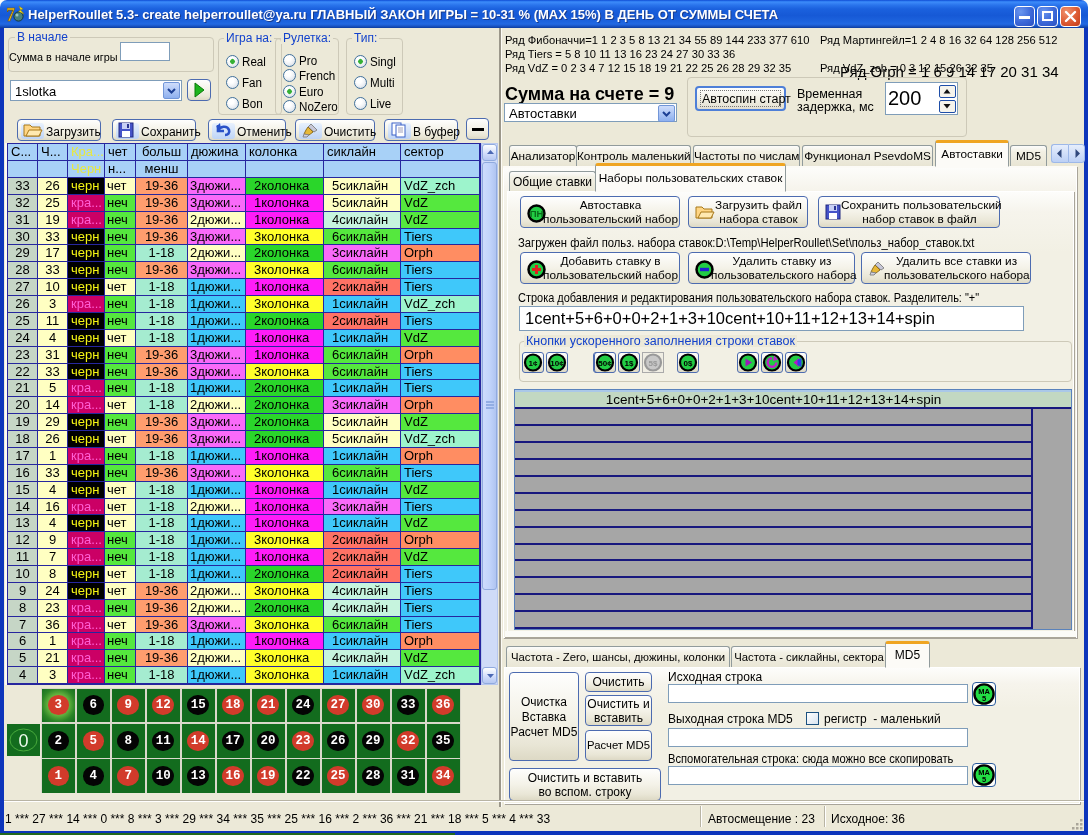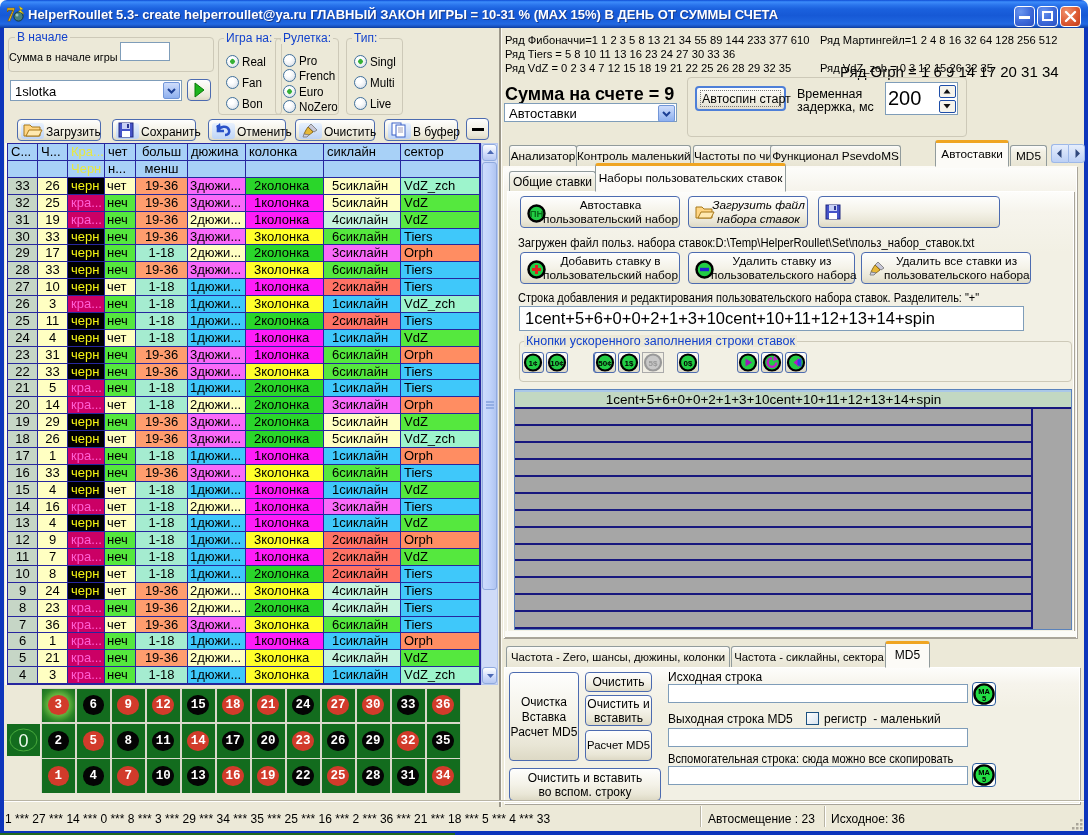--- a/index.html
+++ b/index.html
@@ -680,55 +680,56 @@
     </svg>
   </div>
 <div class="a" style="left:939px;top:100px;width:17px;height:13px;border:1.5px solid #1e4ea8;border-radius:2px;background:#f6f4ec">
     <svg width="14" height="10" style="position:absolute;left:0;top:0">
       <path d="M3.5 3 L7 7.5 L10.5 3 Z" fill="#111"></path>
     </svg>
   </div>
 <div class="a tab" style="left:509px;top:145px;width:68px;height:21px;line-height:20px;">Анализатор</div>
 <div class="a tab" style="left:576px;top:145px;width:115px;height:21px;line-height:20px;">Контроль маленький</div>
 <div class="a tab" style="left:693px;top:145px;width:107px;height:21px;line-height:20px;">Частоты по числам</div>
-<div class="a tab" style="left:770px;top:145px;width:131px;height:21px;line-height:20px;">Функционал PsevdoMS</div>
+<div class="a tab" style="left:802px;top:145px;width:131px;height:21px;line-height:20px;">Функционал PsevdoMS</div>
 <div class="a tab tabact" style="left:935px;top:140px;width:74px;height:27px;line-height:22px;border-bottom:1px solid #fcfbf7">Автоставки</div>
 <div class="a tab" style="left:1010px;top:145px;width:37px;height:21px;line-height:20px;">MD5</div>
 <div class="a" style="left:1051px;top:144px;width:17px;height:19px;border:1px solid #9db8e8;border-right:none;border-radius:3px 0 0 3px;background:linear-gradient(180deg,#e6eefc,#bcd0f5)"><svg width="15" height="17">
       <path d="M9.5 4 L5 8.5 L9.5 13 Z" fill="#30487c"></path>
     </svg></div>
 <div class="a" style="left:1068px;top:144px;width:17px;height:19px;border:1px solid #9db8e8;border-radius:0 3px 3px 0;background:linear-gradient(180deg,#e6eefc,#bcd0f5)"><svg width="15" height="17">
       <path d="M6.5 4 L11 8.5 L6.5 13 Z" fill="#30487c"></path>
     </svg></div>
 <div class="a" style="left:503px;top:166px;width:574px;height:472px;background:linear-gradient(180deg,#fdfdfb 0px,#f6f4ec 22px,#f2f0e4 60px);border:1px solid #fff;box-shadow:1px 1px 0 #a8a49a"></div>
 <div class="a" style="left:503px;top:166px;width:574px;height:2px;background:#fcfbf7"></div>
 <div class="a tab" style="left:509px;top:171px;width:87px;height:21px;line-height:20px;font-size:12px">Общие ставки</div>
 <div class="a tab tabact" style="left:595px;top:163px;width:191px;height:29px;line-height:24px;border-bottom:1px solid #fcfbf7;font-size:11.8px">Наборы пользовательских ставок</div>
 <div class="a" style="left:507px;top:191px;width:567px;height:444px;background:linear-gradient(180deg,#fdfdfb 0px,#f6f4ec 20px,#f2f0e4 60px);border:1px solid #fff;box-shadow:1px 1px 0 #a8a49a"></div>
 <div class="a btn" style="left:520px;top:196px;width:160px;height:32px;">
     <span class="a" style="left:6px;top:7px"><svg width="19" height="19" viewBox="0 0 19 19">
         <circle cx="9.5" cy="9.5" r="8" fill="#22cc44" stroke="#000" stroke-width="2.4"></circle>
         <text x="9.5" y="13" text-anchor="middle" font-size="9.5" font-weight="bold" fill="#0a6a1a" font-family="Liberation Sans">ПН</text>
       </svg></span>
     <span class="a" style="left:22px;right:1px;top:2px;font-size:11.8px;line-height:13.5px;text-align:center;white-space:nowrap">Автоставка<br>пользовательский набор</span>
   </div>
-<div class="a btn" style="left:688px;top:196px;width:120px;height:32px;font-style:italic;">
+<div class="a btn" style="left:688px;top:196px;width:120px;height:32px;">
     <span class="a" style="left:6px;top:7px"><svg width="20" height="16" viewBox="0 0 20 16">
         <path d="M1 14 L1 3 L7 3 L9 5 L17 5 L17 14 Z" fill="#ffd684" stroke="#a87818"></path>
         <path d="M3 14 L6 8 L19 8 L16 14 Z" fill="#ffe9b0" stroke="#a87818"></path>
       </svg></span>
     <span class="a" style="left:22px;right:1px;top:2px;font-size:11.8px;line-height:13.5px;text-align:center;white-space:nowrap">Загрузить файл<br>набора ставок</span>
   </div>
 <div class="a btn" style="left:818px;top:196px;width:182px;height:32px;">
     <span class="a" style="left:6px;top:7px"><svg width="16" height="16" viewBox="0 0 16 16">
         <rect x="1" y="1" width="14" height="14" fill="#4553c8" stroke="#222a80"></rect>
         <rect x="4" y="1" width="8" height="6" fill="#c8d0f4"></rect>
         <rect x="4" y="9" width="8" height="6" fill="#fff"></rect>
         <rect x="9" y="2" width="2" height="4" fill="#2a3490"></rect>
       </svg></span>
+    <span class="a" style="left:22px;right:1px;top:2px;font-size:11.8px;line-height:13.5px;text-align:center;white-space:nowrap">Сохранить пользовательский<br>набор ставок в файл</span>
   </div>
 <div class="a" style="left:518px;top:236px;font-size:12.5px;transform:scaleX(.9);transform-origin:0 0;white-space:nowrap">Загружен файл польз. набора ставок:D:\Temp\HelperRoullet\Set\польз_набор_ставок.txt</div>
 <div class="a btn" style="left:520px;top:252px;width:160px;height:32px;">
     <span class="a" style="left:6px;top:7px"><svg width="19" height="19" viewBox="0 0 19 19">
         <circle cx="9.5" cy="9.5" r="8" fill="#22cc44" stroke="#000" stroke-width="2.5"></circle>
         <path d="M9.5 5 V14 M5 9.5 H14" stroke="#e02020" stroke-width="3"></path>
       </svg></span>
     <span class="a" style="left:22px;right:1px;top:2px;font-size:11.8px;line-height:13.5px;text-align:center;white-space:nowrap">Добавить ставку в<br>пользовательский набор</span>
   </div>
 <div class="a btn" style="left:688px;top:252px;width:167px;height:32px;">

